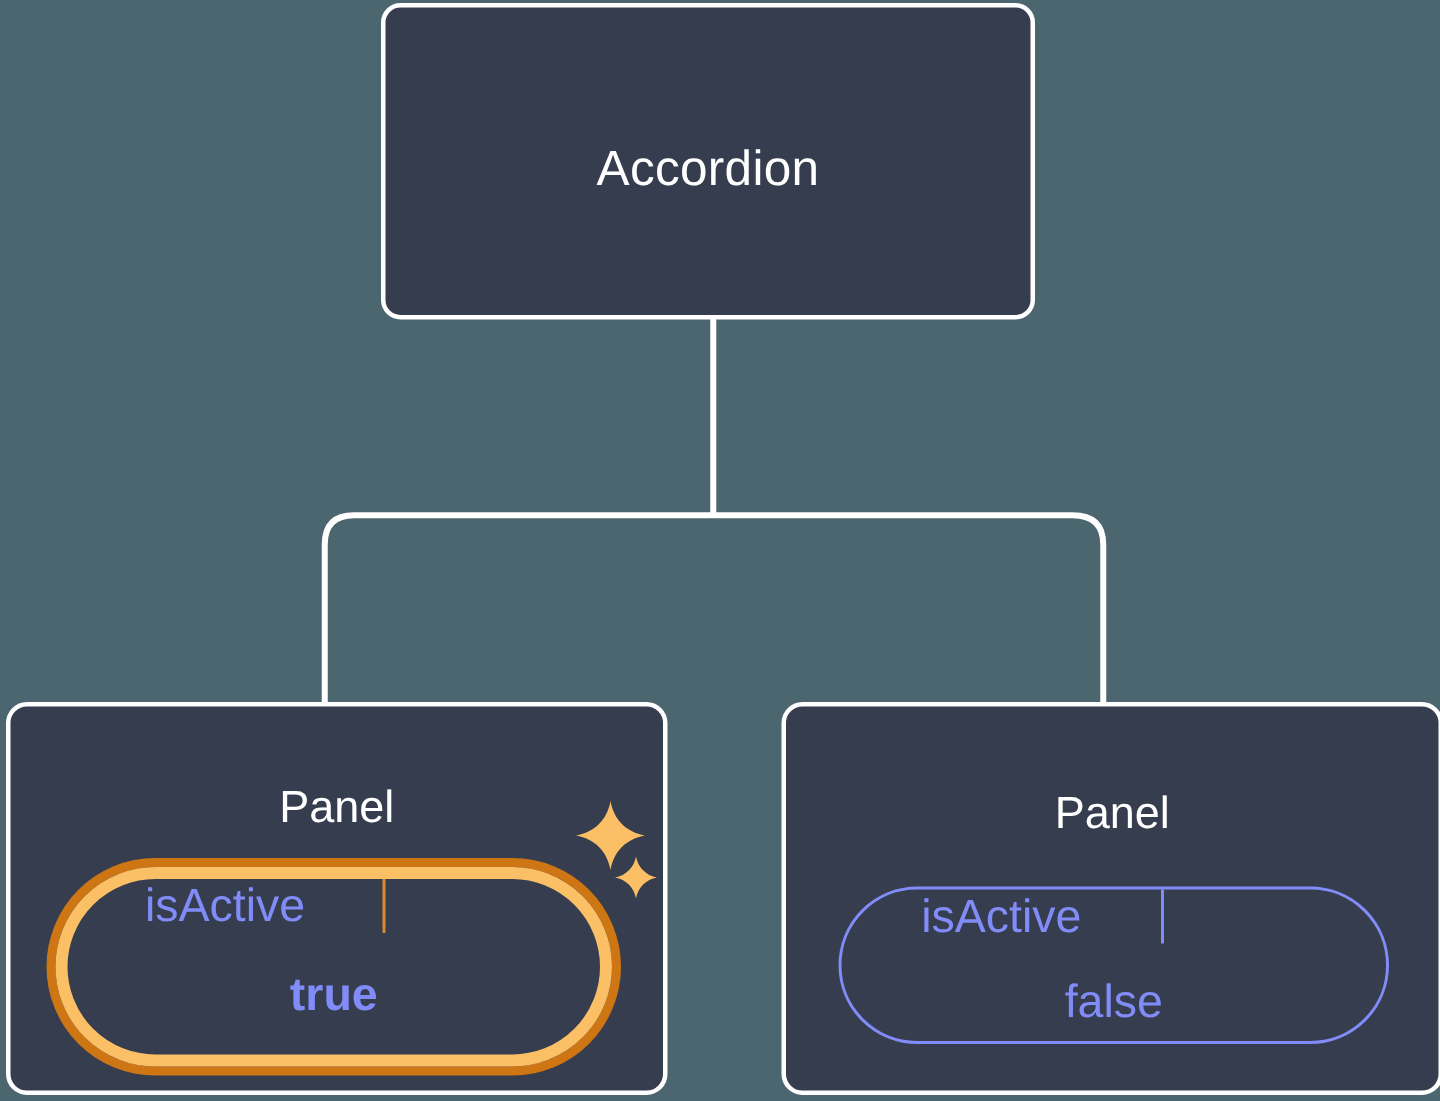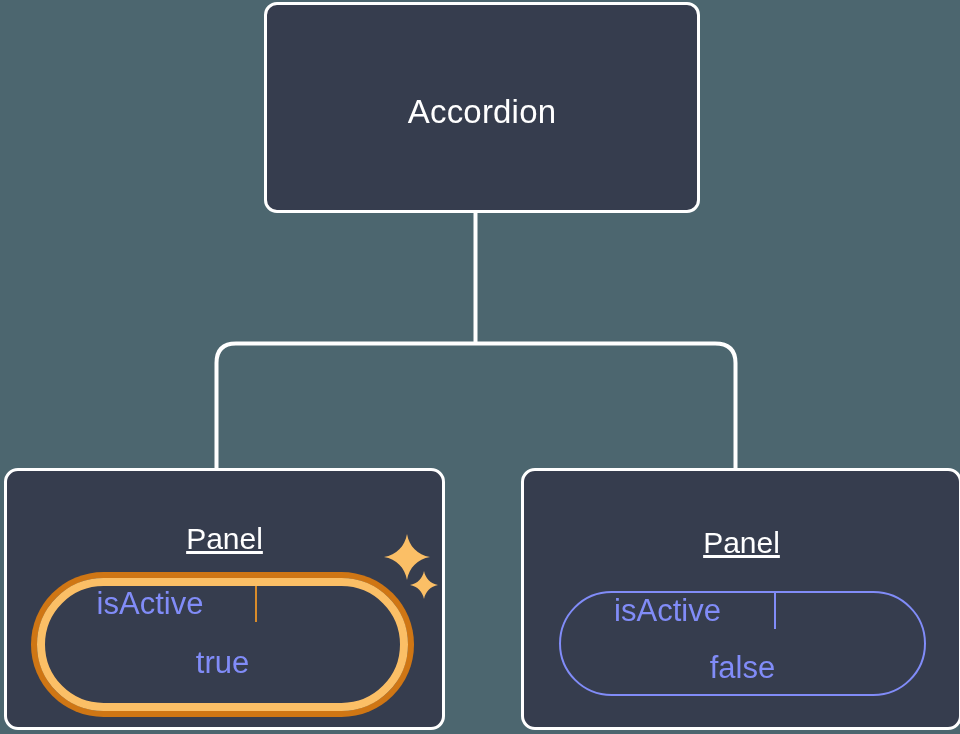--- a/index.html
+++ b/index.html
@@ -34,21 +34,21 @@
   
   .node {
     position: absolute;
     box-sizing: border-box;
     background: #363d4e;
     border: 3px solid #ffffff;
     border-radius: 14px;
   }
 
   .node-root {
-    left: 264px;
+    left: 254px;
     top: 2px;
     width: 436px;
     height: 211px;
     border-radius: 13px;
   }
 
   .node-title-root {
     position: absolute;
     left: 0;
     right: 0;
@@ -76,21 +76,20 @@
 
   .node-title-panel {
     position: absolute;
     left: 0;
     right: 0;
     top: 50px;
     text-align: center;
     color: #ffffff;
     font-size: 30px;
     line-height: 36px;
-    text-decoration: underline;
   }
 
   .node-panel-right .node-title-panel {
     top: 54px;
   }
 
   
   .pill {
     position: absolute;
     box-sizing: border-box;
@@ -143,21 +142,21 @@
   .pill-highlight .pill-cell {
     color: #818cf8;
     font-size: 31px;
   }
   .pill-highlight .cell-key {
     width: 212px;
     border-right: 2px solid #d98c2b;
   }
   .pill-highlight .cell-val {
     flex: 1;
-    font-weight: normal;
+    font-weight: bold;
   }
 
   
   .sparkle {
     position: absolute;
   }
   .sparkle-lg {
     left: 383px;
     top: 533px;
     width: 48px;

